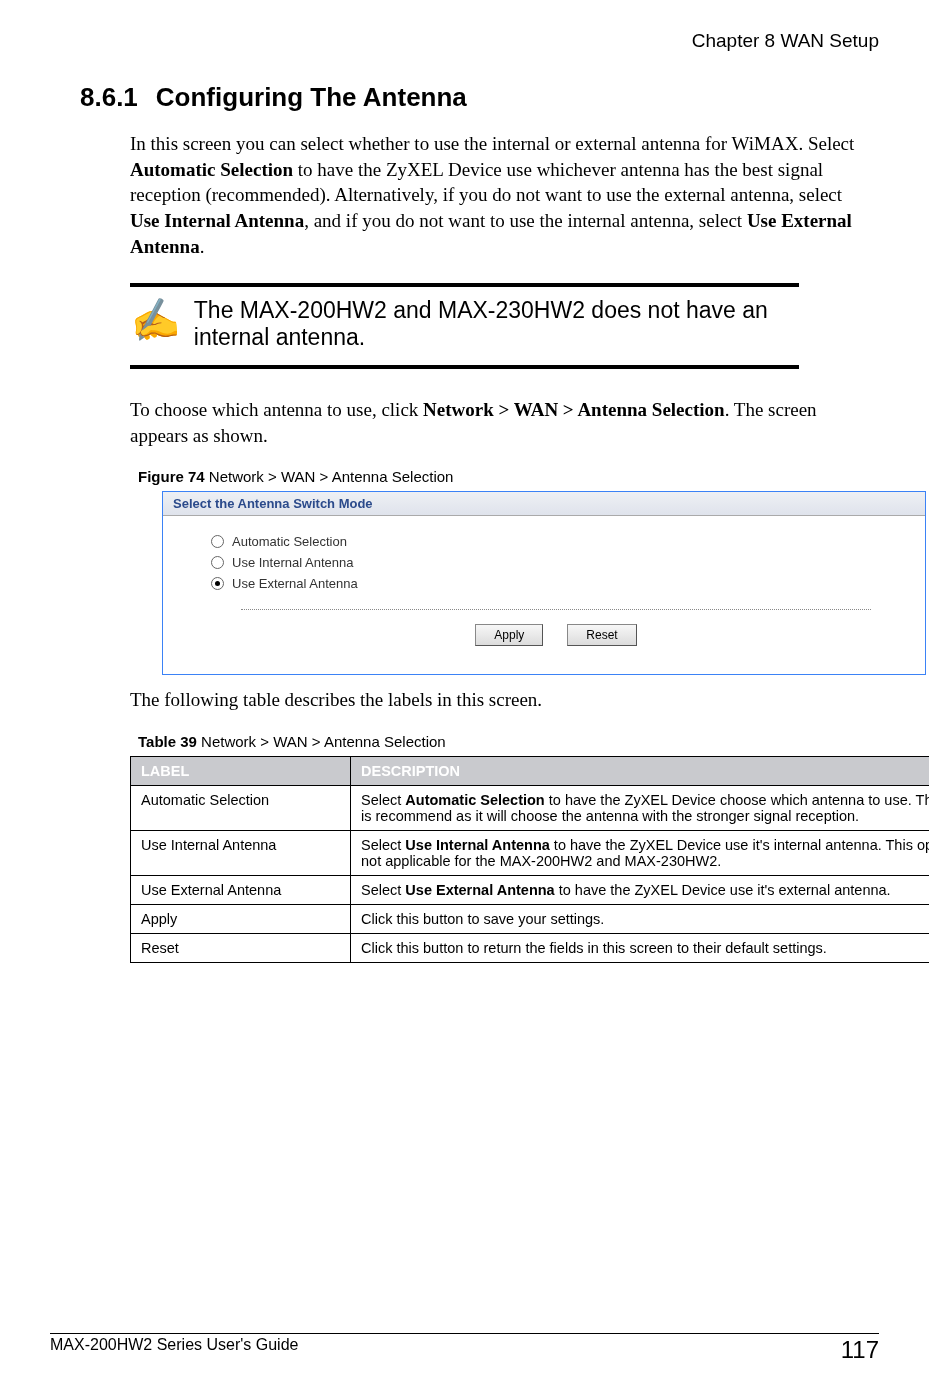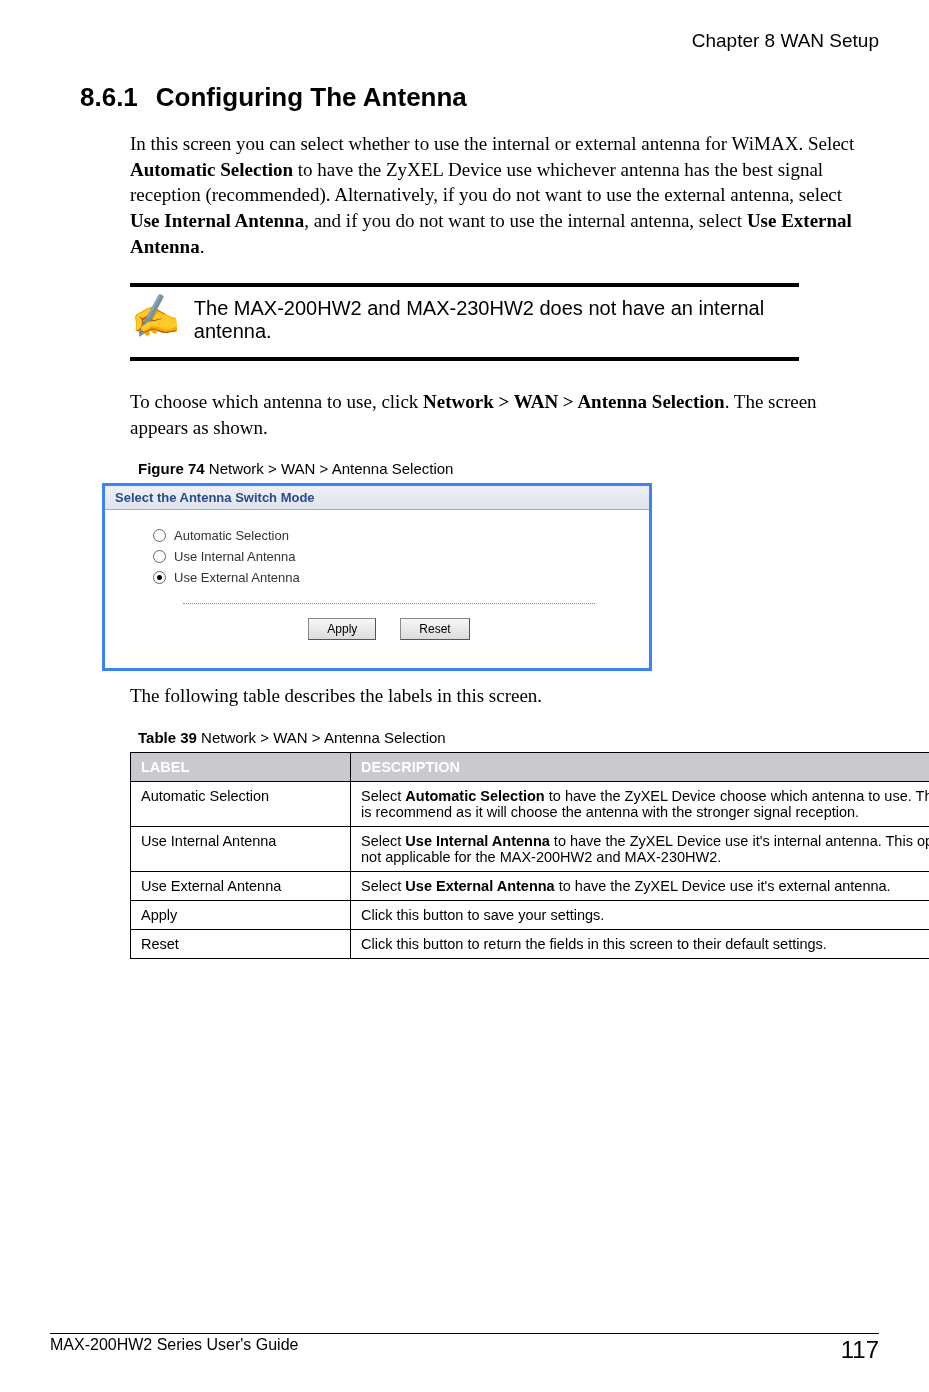--- a/index.html
+++ b/index.html
@@ -44,34 +44,34 @@
       gap: 14px;
     }
     .note-icon {
       font-size: 40px;
       line-height: 1;
       transform: translateY(-4px) rotate(-8deg);
       font-family: "Segoe UI Symbol", Arial, sans-serif;
     }
     .note-text {
       font-family: Arial, Helvetica, sans-serif;
-      font-size: 20px;
+      font-size: 23px;
     }
     .figure-caption, .table-caption {
       font-family: Arial, Helvetica, sans-serif;
       font-size: 15px;
       margin-left: 80px;
       margin-bottom: 6px;
       margin-top: 14px;
     }
     .figure-caption b, .table-caption b { font-weight: bold; margin-left: 8px; }
     .figure-box {
-      margin-left: 52px;
-      width: 550px;
-      border: 3px solid #3b82f6;
+      margin-left: 112px;
+      width: 764px;
+      border: 1px solid #3b82f6;
       background: #fff;
       padding: 0;
       margin-bottom: 12px;
     }
     .figure-titlebar {
       background: linear-gradient(#eef0f4,#dfe3ec);
       color: #2b4a8b;
       font-family: Verdana, Arial, sans-serif;
       font-size: 13px;
       font-weight: bold;

